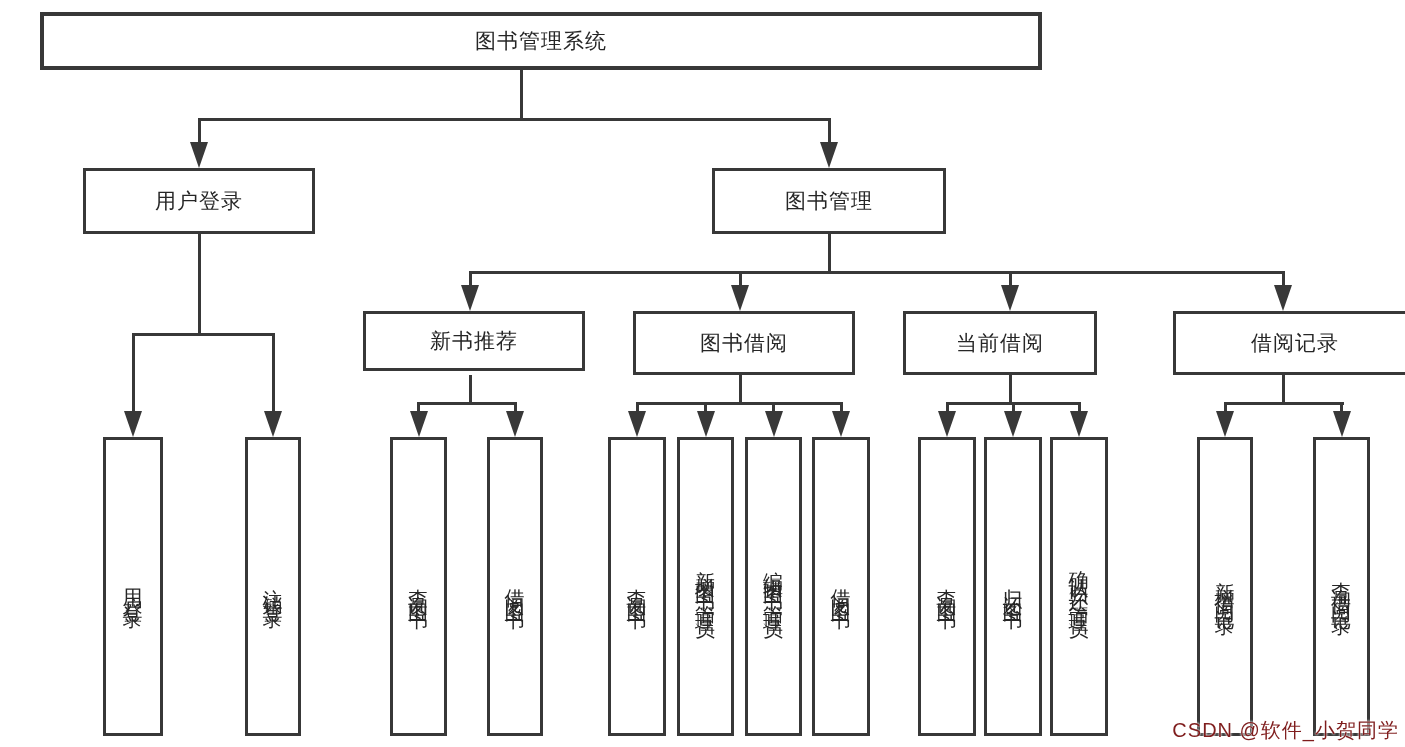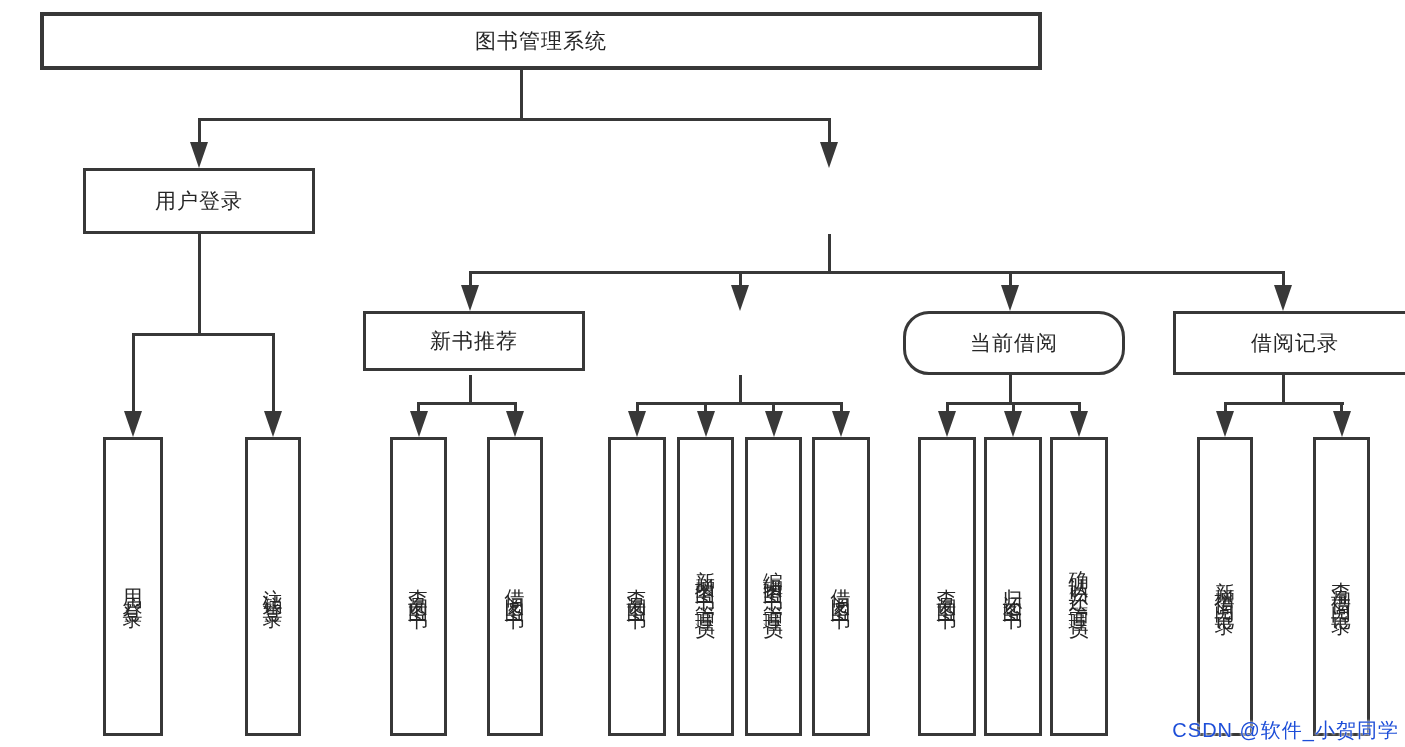--- a/index.html
+++ b/index.html
@@ -25,35 +25,37 @@
     font-size:20px;letter-spacing:7px;line-height:1;white-space:normal;
   }
   .ln{position:absolute;background:var(--line);}
   .ar{
     position:absolute;width:0;height:0;
     border-left:9px solid transparent;border-right:9px solid transparent;
     border-top:26px solid var(--line);
   }
   .watermark{
     position:absolute;right:6px;bottom:3px;
-    font-size:20px;letter-spacing:1px;color:#1d4ed8;
+    font-size:20px;letter-spacing:1px;color:#7f1d1d;
     text-shadow:0 0 2px #ffffff,0 0 3px #ffffff;
   }
 </style>
 </head>
 <body>
 
 <div class="stage">
 
   <div class="box root" style="left:20px;top:12px;width:1002px;height:58px;">图书管理系统</div>
 
   <div class="box" style="left:83px;top:168px;width:232px;height:66px;">用户登录</div>
+  <div class="box" style="left:712px;top:168px;width:234px;height:66px;">图书管理</div>
 
   <div class="box" style="left:363px;top:311px;width:222px;height:60px;">新书推荐</div>
-  <div class="box" style="left:903px;top:311px;width:222px;height:64px;border-radius:26px;">当前借阅</div>
+  <div class="box" style="left:633px;top:311px;width:222px;height:64px;">图书借阅</div>
+  <div class="box" style="left:903px;top:311px;width:194px;height:64px;">当前借阅</div>
   <div class="box" style="left:1173px;top:311px;width:244px;height:64px;text-align:center;">借阅记录</div>
 
   <div class="box leaf" style="left:103px;top:437px;width:60px;height:299px;">用户登录</div>
   <div class="box leaf" style="left:245px;top:437px;width:56px;height:299px;">注销登录</div>
 
   <div class="box leaf" style="left:390px;top:437px;width:57px;height:299px;">查询图书</div>
   <div class="box leaf" style="left:487px;top:437px;width:56px;height:299px;">借阅图书</div>
 
   <div class="box leaf" style="left:608px;top:437px;width:58px;height:299px;">查询图书</div>
   <div class="box leaf" style="left:677px;top:437px;width:57px;height:299px;">新增图书（管理员）</div>

